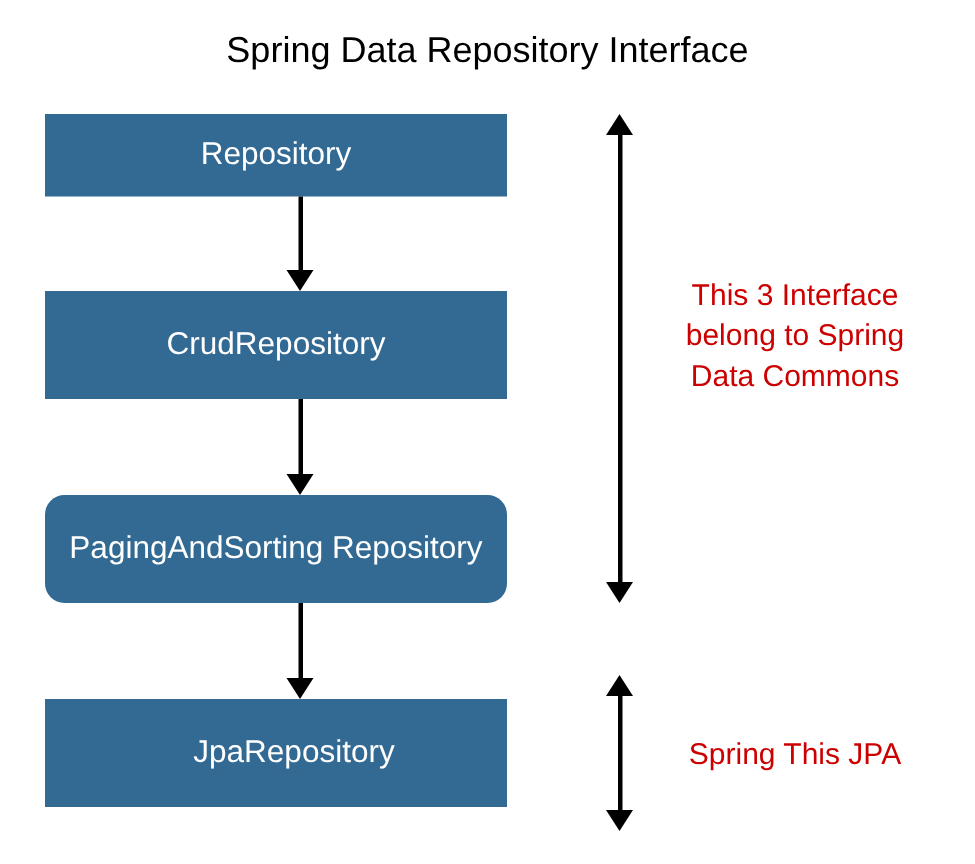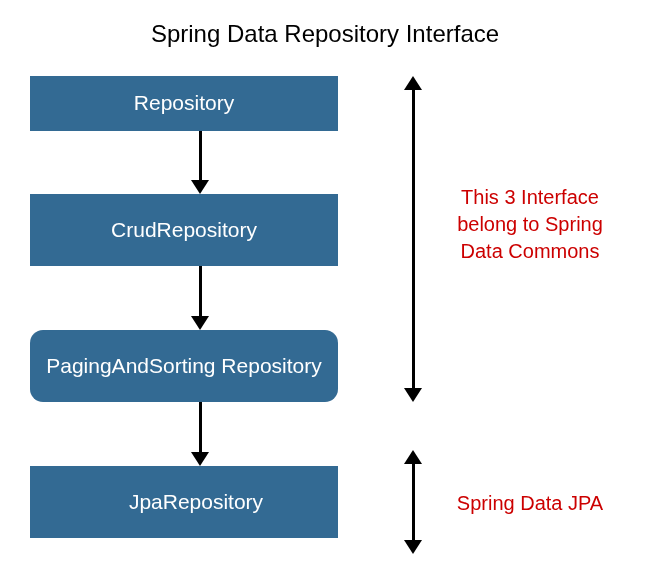--- a/index.html
+++ b/index.html
@@ -156,15 +156,15 @@
       <div class="shaft"></div>
       <div class="head-down"></div>
   </div>
   <div class="dbl-arrow dbl2">
     <div class="head-up"></div>
       <div class="shaft"></div>
       <div class="head-down"></div>
   </div>
 
   <div class="annot annot1">This 3 Interface belong to Spring Data Commons</div>
-  <div class="annot annot2">Spring Data JPA</div>
+  <div class="annot annot2">Spring This JPA</div>
 
 </div>
 
 </body></html>

